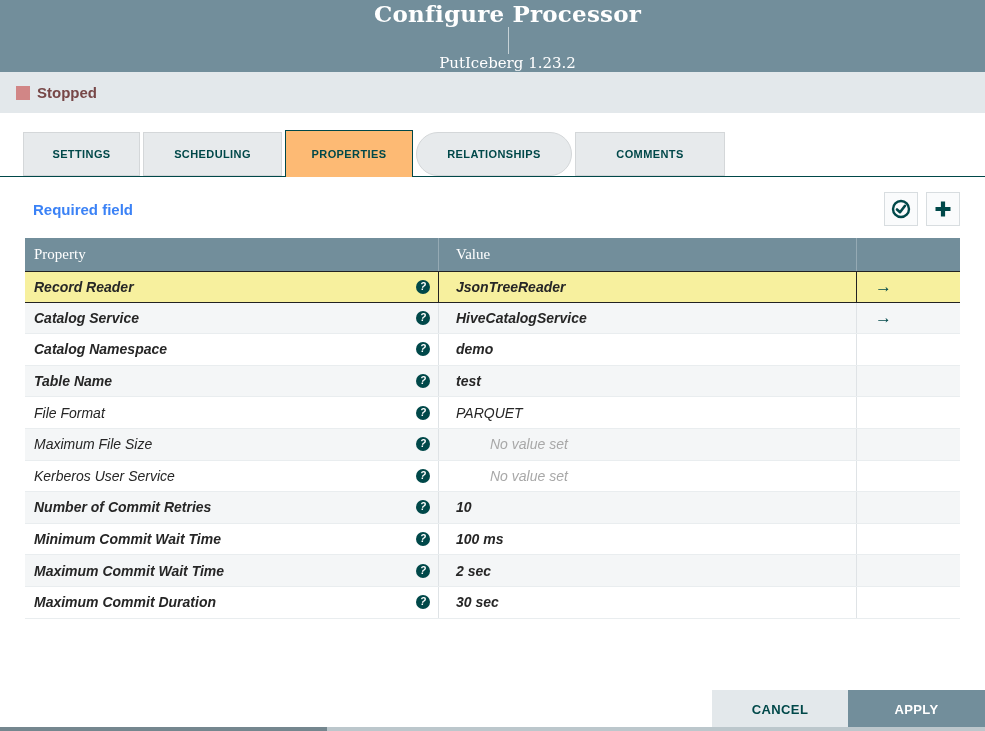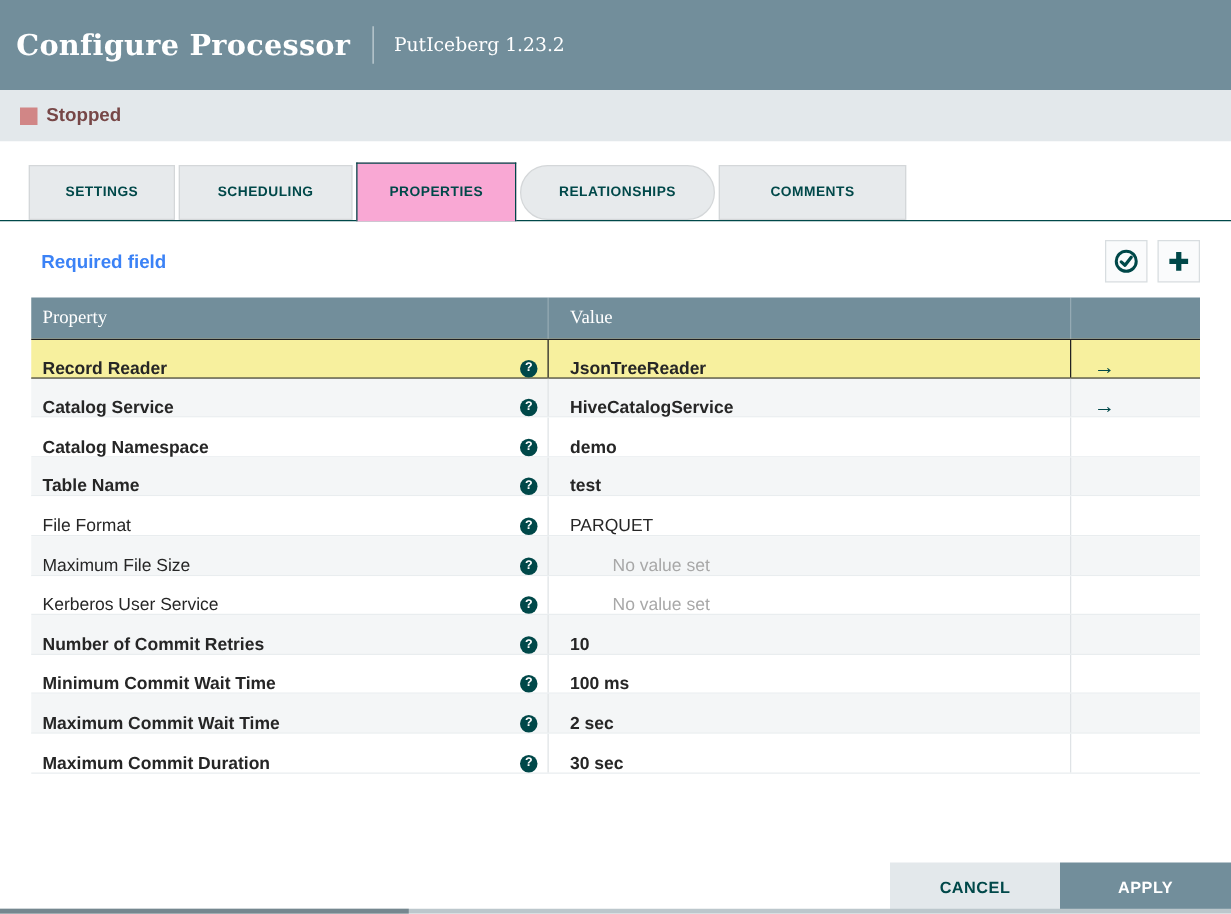--- a/index.html
+++ b/index.html
@@ -4,22 +4,23 @@
 <style>
   html,body{margin:0;padding:0;}
   body{
     width:985px;height:731px;position:relative;overflow:hidden;
     background:#ffffff;font-family:"Liberation Sans",sans-serif;
     -webkit-font-smoothing:antialiased;
   }
   
   .dlg-header{
     position:absolute;top:0;left:0;right:0;height:72px;
-    background:#728e9b;display:flex;align-items:center;padding-left:13px;
+    background:#728e9b;display:flex;align-items:center;padding-left:30px;
     box-sizing:border-box;
+    flex-direction:column;
   }
   .dlg-title{
     font-family:"DejaVu Serif",serif;font-weight:bold;font-size:23px;
     color:#ffffff;letter-spacing:.2px;
   }
   .hdr-divider{
     width:1px;height:30px;background:rgba(255,255,255,.6);
     margin:0 16px 0 18px;
   }
   .dlg-subtitle{
@@ -49,21 +50,21 @@
     display:flex;align-items:center;justify-content:center;
     font-size:11px;font-weight:bold;letter-spacing:.4px;color:#004849;
     cursor:pointer;
   }
   .tab:nth-child(1){width:117px;}
   .tab:nth-child(2){width:139px;}
   .tab:nth-child(3){width:128px;}
   .tab:nth-child(4){width:156px;border-radius:22px;}
   .tab:nth-child(5){width:150px;}
   .tab.active{
-    height:47px;background:#f9a8d4;border:1px solid #004849;border-bottom:none;
+    height:47px;background:#fdba74;border:1px solid #004849;border-bottom:none;
     margin-bottom:-1px;z-index:2;
   }
   
   .props-toolbar{
     position:absolute;top:192px;left:25px;right:25px;height:34px;
     display:flex;align-items:center;
   }
   .required-note{font-size:15px;font-weight:bold;color:#3b82f6;margin-left:8px;}
   .toolbar-buttons{margin-left:auto;display:flex;}
   .icon-btn{
@@ -84,21 +85,21 @@
   .th.arrowc{width:104px;border-left:1px solid rgba(255,255,255,.25);}
   .row{
     display:flex;align-items:stretch;height:31.6px;box-sizing:border-box;
     border-bottom:1px solid #e9edef;background:#ffffff;font-size:14px;
     color:#262626;cursor:pointer;
   }
   .row:nth-child(even){background:#f4f6f7;}
   .row.hl{
     background:#f7f09e;border-top:1px solid #222222;border-bottom:1px solid #222222;
   }
-  .cell{display:flex;align-items:flex-end;box-sizing:border-box;}
+  .cell{display:flex;align-items:center;box-sizing:border-box;font-style:italic;}
   .cell.property{width:413px;padding-left:9px;}
   .cell.value{flex:1;padding-left:17px;border-left:1px solid #dfe3e6;}
   .cell.arrowc{width:104px;padding-left:18px;border-left:1px solid #dfe3e6;}
   .row.hl .cell.value,.row.hl .cell.arrowc{border-left-color:#222222;}
   .row.bold .prop-name,.row.bold .prop-value{font-weight:bold;}
   .prop-value.unset{color:#a8a8a8;font-weight:normal;margin-left:34px;}
   .help-icon{
     margin-left:auto;margin-right:8px;flex:0 0 auto;
     width:14px;height:14px;border-radius:50%;background:#004849;color:#ffffff;
     font-size:10px;font-weight:bold;display:flex;align-items:center;

